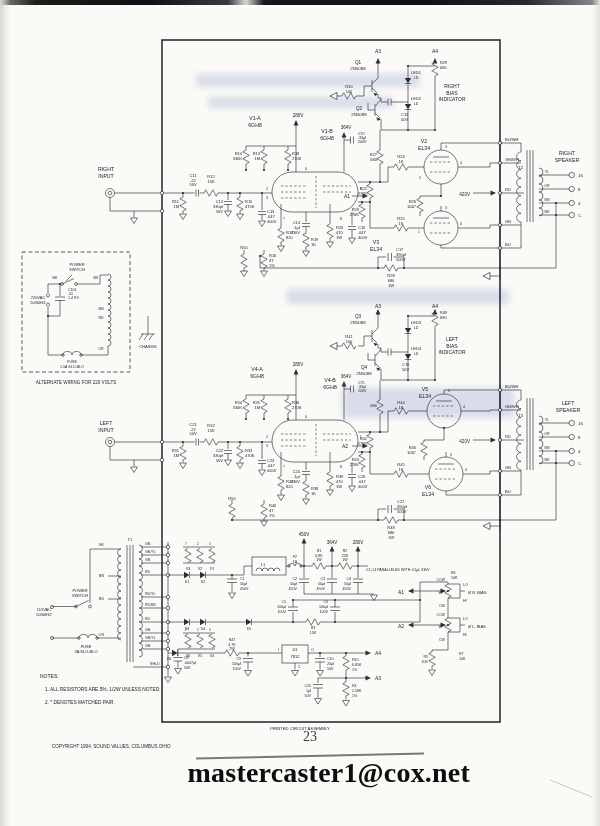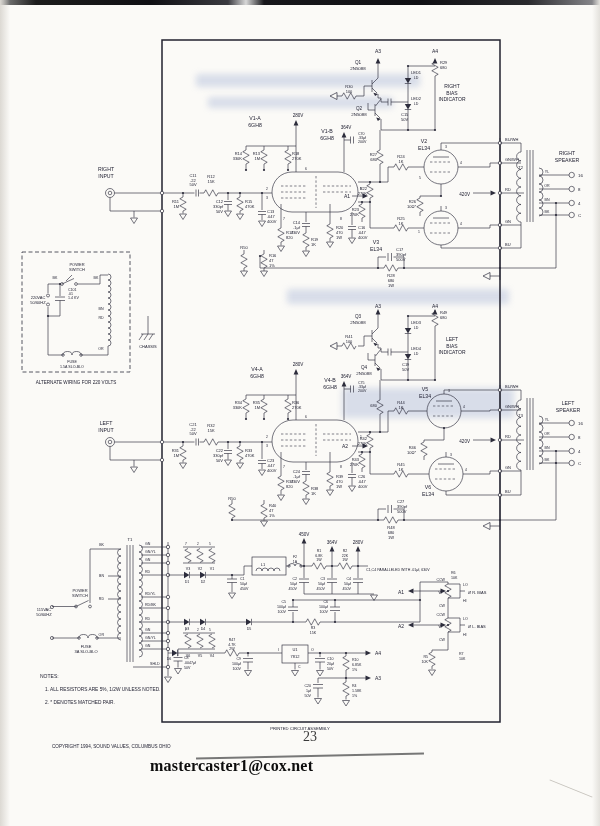--- a/index.html
+++ b/index.html
@@ -11,22 +11,22 @@
   .edgeR{position:absolute;right:0;top:0;width:8px;height:100%;background:linear-gradient(270deg,#e3e1dc,rgba(255,255,255,0));}
   .ghost{position:absolute;background:rgba(124,148,196,.28);filter:blur(3px);border-radius:3px;}
   .g1{left:196px;top:74px;width:224px;height:13px}
   .g2{left:208px;top:97px;width:185px;height:11px}
   .g3{left:287px;top:289px;width:222px;height:15px}
   .g4{left:342px;top:388px;width:172px;height:30px}
   .scanline{position:absolute;left:196px;top:755px;width:228px;height:1.5px;background:#777;transform:rotate(-1.3deg);}
   .mark{position:absolute;left:548px;top:788px;width:46px;height:1px;background:#c6c3bd;transform:rotate(22deg);}
   .pageno{position:absolute;left:293px;top:729px;width:34px;text-align:center;
           font-family:"Liberation Serif",serif;font-size:14px;color:#3a3a3a;}
-  .email{position:absolute;left:150px;top:757px;width:320px;text-align:left;
-         font-family:"Liberation Serif",serif;font-weight:700;font-size:16px;color:#0d0d0d;letter-spacing:.2px;}
+  .email{position:absolute;left:150px;top:757px;width:320px;text-align:right;
+         font-family:"Liberation Serif",serif;font-weight:700;font-size:28px;color:#0d0d0d;letter-spacing:.2px;}
   svg{position:absolute;left:0;top:0;}
   .wire{stroke:#2d2d3c;stroke-width:.65;fill:none;}
   .thick{stroke:#22222f;stroke-width:1.5;fill:none;}
   .dash{stroke:#2d2d3c;stroke-width:.6;fill:none;stroke-dasharray:2.4 2;}
   .dashbox{stroke:#2d2d3c;stroke-width:.8;fill:none;stroke-dasharray:4 2.5;}
   text{fill:#232334;}
 </style>
 </head>
 <body>
 

